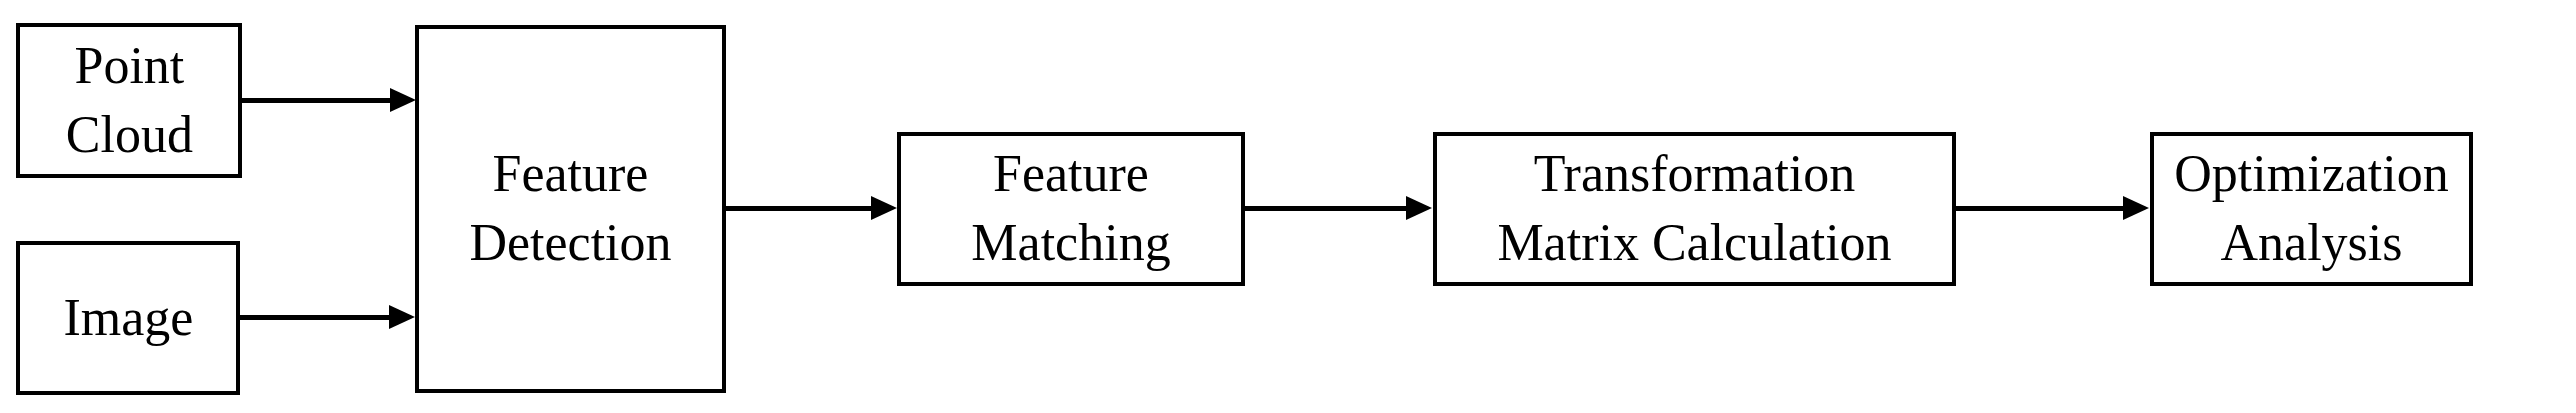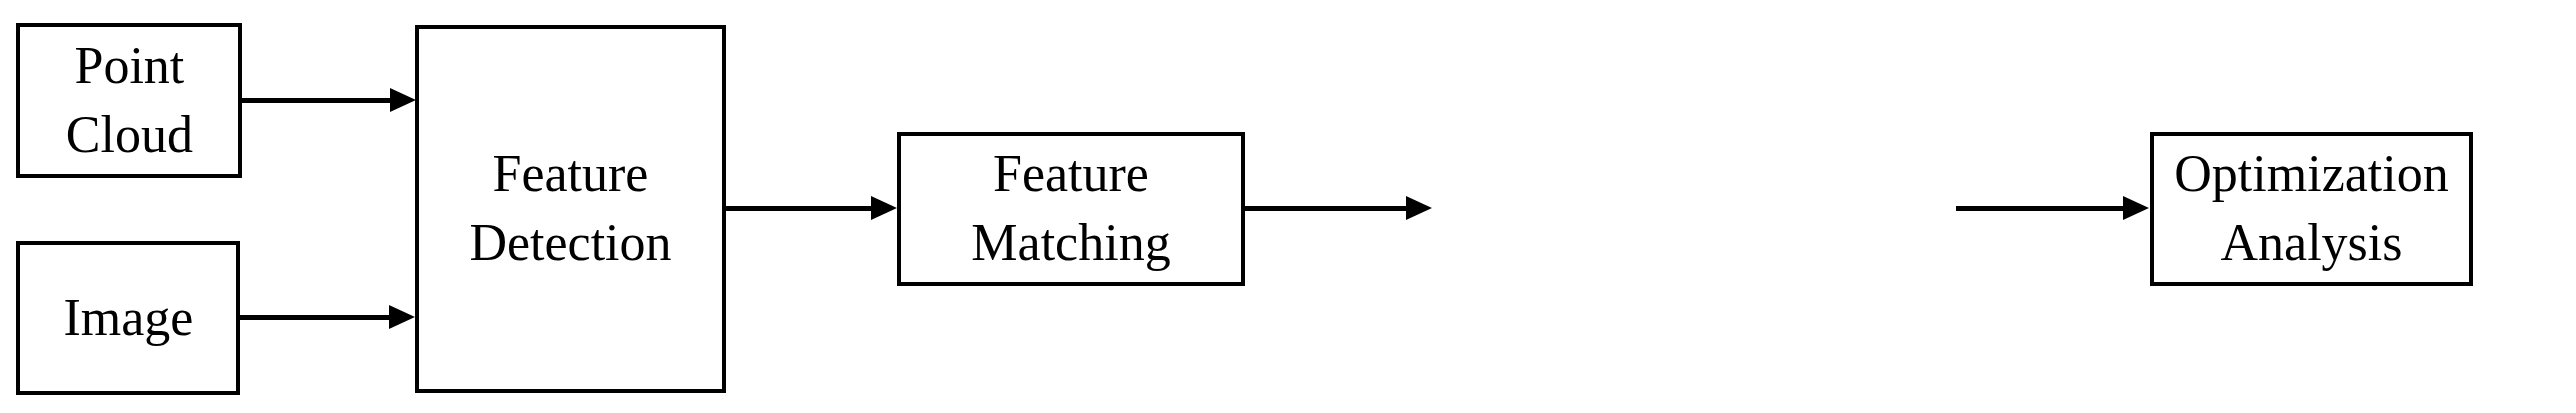--- a/index.html
+++ b/index.html
@@ -68,20 +68,22 @@
 
   <div class="node n-point-cloud">Point
 Cloud</div>
 
   <div class="node n-feature-detection">Feature
 Detection</div>
 
   <div class="node n-feature-matching">Feature
 Matching</div>
 
+  <div class="node n-transformation">Transformation
+Matrix Calculation</div>
 
   <div class="node n-optimization">Optimization
 Analysis</div>
 
   <div class="edge e-pc-fd"></div>
 
   <div class="edge e-img-fd"></div>
 
   <div class="edge e-fd-fm"></div>
 

